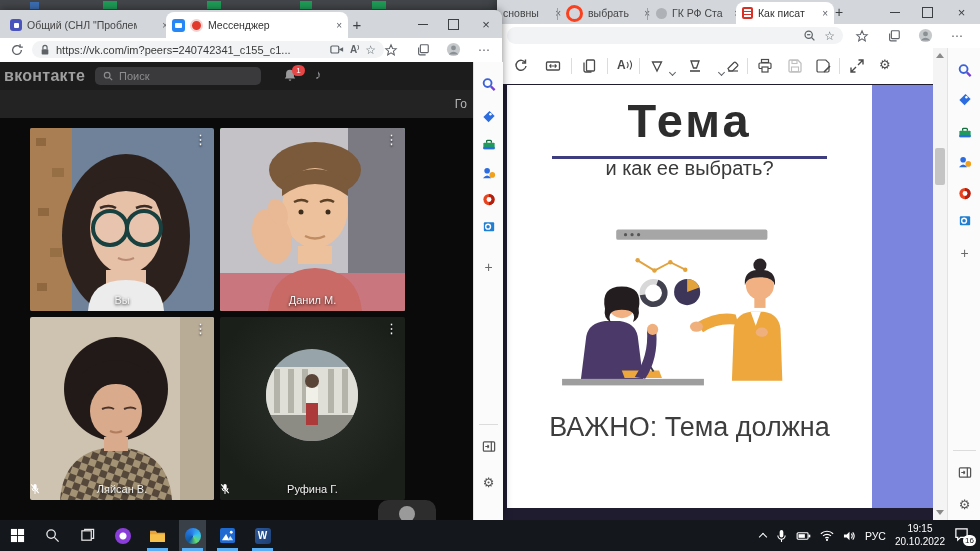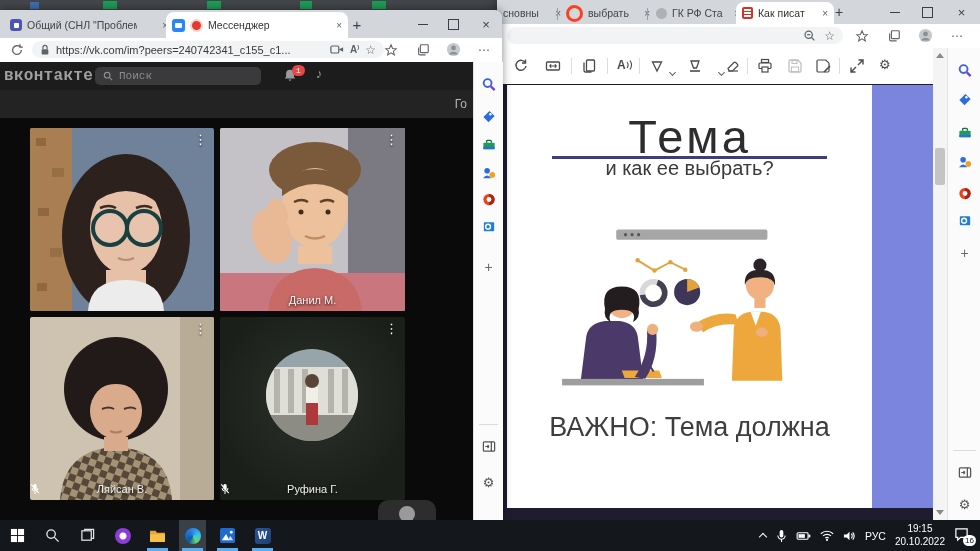--- a/index.html
+++ b/index.html
@@ -23,21 +23,21 @@
   .ticon{display:flex;align-items:center;justify-content:center;color:#4a4a4a;}
   .chev{width:7px;height:7px;display:inline-block;position:relative;}
   .chev:before{content:"";position:absolute;left:1px;top:1px;width:4px;height:4px;border-right:1.4px solid #5f6368;border-bottom:1.4px solid #5f6368;transform:rotate(45deg);}
   .vsep{width:1px;height:16px;background:#dadce0;}
   .dotsh{font-size:12px;color:#5f6368;letter-spacing:1px;}
   
   .sidebar{position:absolute;background:#fbfbfb;border-left:1px solid #e2e2e2;}
   .sbi{position:absolute;left:50%;transform:translateX(-50%);width:17px;height:17px;display:flex;align-items:center;justify-content:center;}
   .sbdiv{position:absolute;left:5px;right:5px;height:1px;background:#dcdcdc;}
   
-  .vkheader{position:absolute;background:#1c1c1d;font-family:Liberation Mono, monospace;}
+  .vkheader{position:absolute;background:#1c1c1d;}
   .vklogo{font-size:16px;font-weight:600;color:#a0a0a0;letter-spacing:.3px;}
   .vksearch{position:absolute;background:#3a3a3c;border-radius:5px;display:flex;align-items:center;gap:6px;padding:0 8px;}
   .vksearch span{font-size:11px;color:#8d8d8f;}
   .callheader{position:absolute;background:#232324;color:#b6b6b8;font-size:12px;}
   .grid{position:absolute;background:#0a0a0b;}
   .tile{position:absolute;overflow:hidden;border-radius:2px;background:#161616;}
   .tile svg{position:absolute;left:0;top:0;}
   .namebar{position:absolute;left:0;right:0;bottom:5px;display:flex;justify-content:center;align-items:center;gap:4px;
     color:#f2f2f2;font-size:11px;text-shadow:0 1px 3px rgba(0,0,0,.9);}
   .dots3{position:absolute;top:5px;right:7px;color:#fff;font-size:13px;line-height:1;text-shadow:0 1px 2px #000;}
@@ -215,21 +215,21 @@
         </div>
       <div class="ticon abs" style="left:382px;top:9px;font-size:13px;color:#4a4a4a;">
           <span>⚙</span>
         </div>
     </div>
 
     <div class="abs" style="left:0;top:84px;width:450px;height:436px;background:#201c30;">
       <div class="page" style="left:10px;top:1px;width:436px;height:423px;">
         <div class="blueband" style="right:0;width:71px;"></div>
         <div class="abs" style="left:0;top:0;width:365px;height:423px;">
-          <div class="sl-title" style="top:24px;">Тема</div>
+          <div class="sl-title" style="top:8px;font-weight:bold;">Тема</div>
           <div class="sl-rule" style="left:45px;width:275px;top:71px;"></div>
           <div class="sl-sub" style="top:72px;">и как ее выбрать?</div>
           <svg class="abs" style="left:42px;top:133px;" width="280" height="178" viewBox="0 0 300 190">
             <rect x="72" y="12" width="162" height="11" rx="2" fill="#a6a6a6"></rect>
             <circle cx="82" cy="17.5" r="1.7" fill="#555"></circle>
               <circle cx="89" cy="17.5" r="1.7" fill="#555"></circle>
               <circle cx="96" cy="17.5" r="1.7" fill="#555"></circle>
             <polyline points="95,45 113,56 130,47 146,55" fill="none" stroke="#e2a23c" stroke-width="2"></polyline>
             <circle cx="95" cy="45" r="2.4" fill="#e2a23c"></circle>
               <circle cx="113" cy="56" r="2.4" fill="#e2a23c"></circle>
@@ -424,20 +424,23 @@
           <circle cx="80" cy="100" r="17" fill="rgba(255,255,255,0.07)" stroke="#17403f" stroke-width="4"></circle>
           <circle cx="114" cy="100" r="17" fill="rgba(255,255,255,0.07)" stroke="#17403f" stroke-width="4"></circle>
           <line x1="95" y1="97" x2="99" y2="97" stroke="#17403f" stroke-width="3"></line>
           <path d="M70 80 q9-4 16 0" fill="none" stroke="#3a2b24" stroke-width="2.5"></path>
           <path d="M106 80 q9-4 16 0" fill="none" stroke="#3a2b24" stroke-width="2.5"></path>
           <path d="M88 130 q8 4 16 0" fill="none" stroke="#b98a74" stroke-width="2"></path>
           <rect x="76" y="142" width="40" height="20" fill="#e7c0a8"></rect>
           <path d="M58 183 Q60 152 96 152 Q132 152 134 183 Z" fill="#ececec"></path>
         </svg>
         <span class="dots3">⋮</span>
+        <div class="namebar">
+            <span>Вы</span>
+          </div>
       </div>
 
       <div class="tile speaking" style="left:220px;top:10px;width:185px;height:183px;">
         <svg width="185" height="183" viewBox="0 0 185 183">
           <rect width="185" height="183" fill="#c4c2c6"></rect>
           <rect x="128" y="0" width="57" height="183" fill="#7b7a82"></rect>
           <rect x="0" y="145" width="185" height="38" fill="#c9767f"></rect>
           <ellipse cx="95" cy="42" rx="46" ry="28" fill="#7a5a3a"></ellipse>
           <ellipse cx="95" cy="80" rx="33" ry="40" fill="#edc19c"></ellipse>
           <path d="M62 68 Q95 44 128 68 L128 52 Q95 30 62 52 Z" fill="#7a5a3a"></path>

